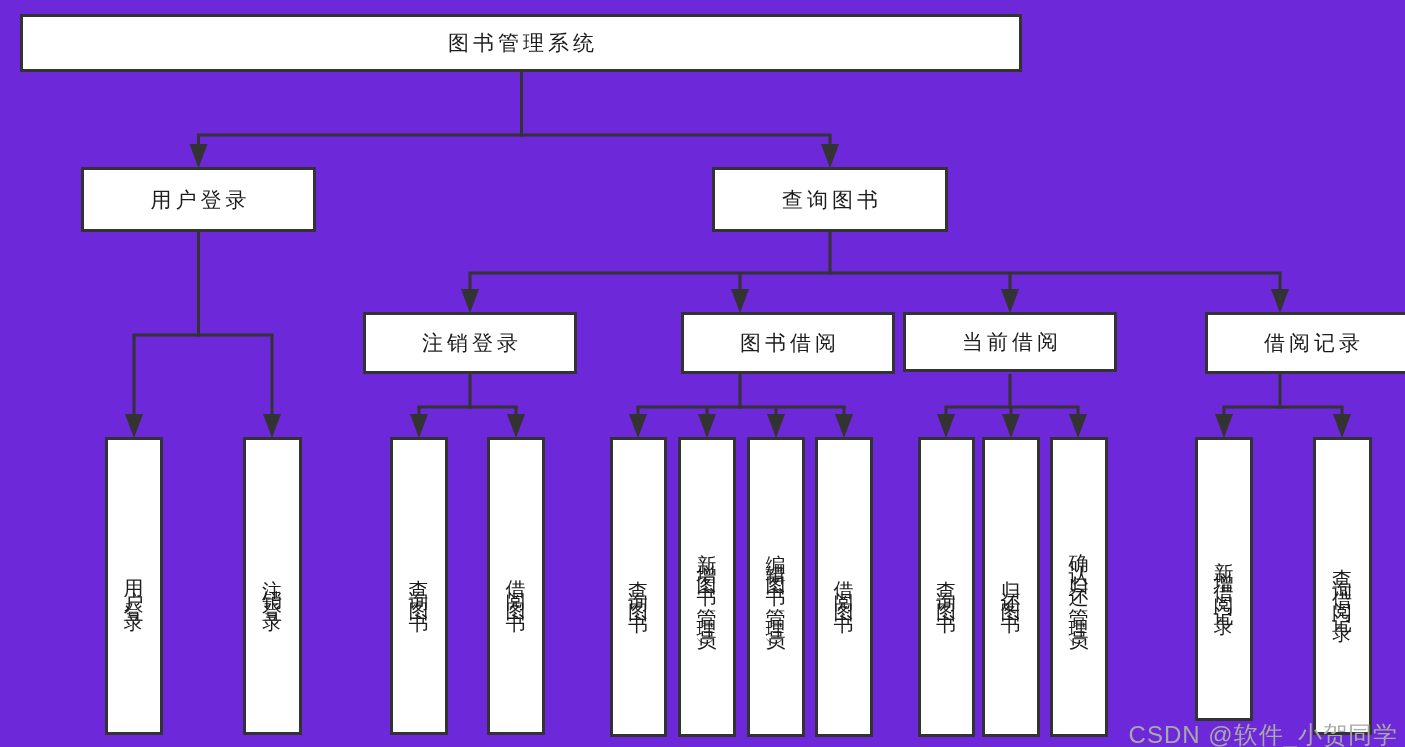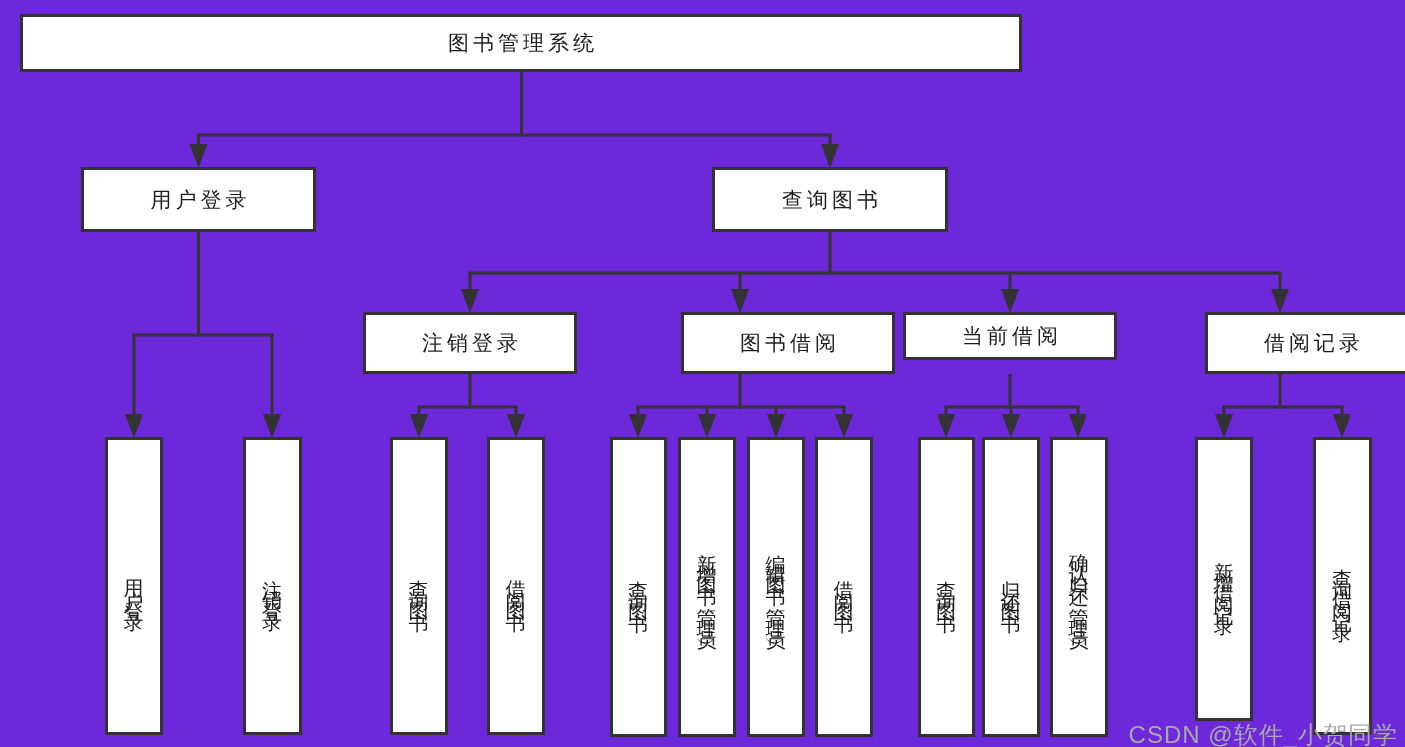--- a/index.html
+++ b/index.html
@@ -138,21 +138,21 @@
   <div class="box hnode" style="left:712px; top:167px; width:236px; height:65px;">
     <span>查询图书</span>
   </div>
 
   <div class="box hnode" style="left:363px; top:312px; width:214px; height:62px;">
     <span>注销登录</span>
   </div>
   <div class="box hnode" style="left:633px; top:312px; width:214px; height:62px;margin-left:48px;">
     <span>图书借阅</span>
   </div>
-  <div class="box hnode" style="left:903px; top:312px; width:214px; height:48px;justify-content:center;">
+  <div class="box hnode" style="left:903px; top:312px; width:214px; height:60px;justify-content:center;">
     <span>当前借阅</span>
   </div>
   <div class="box hnode" style="left:1173px; top:312px; width:214px; height:62px;margin-left:32px;">
     <span>借阅记录</span>
   </div>
 
   <div class="box vnode" style="left:105px; top:437px; width:58px; height:298px;">
     <span>用户登录</span>
   </div>
   <div class="box vnode" style="left:243px; top:437px; width:59px; height:298px;">

